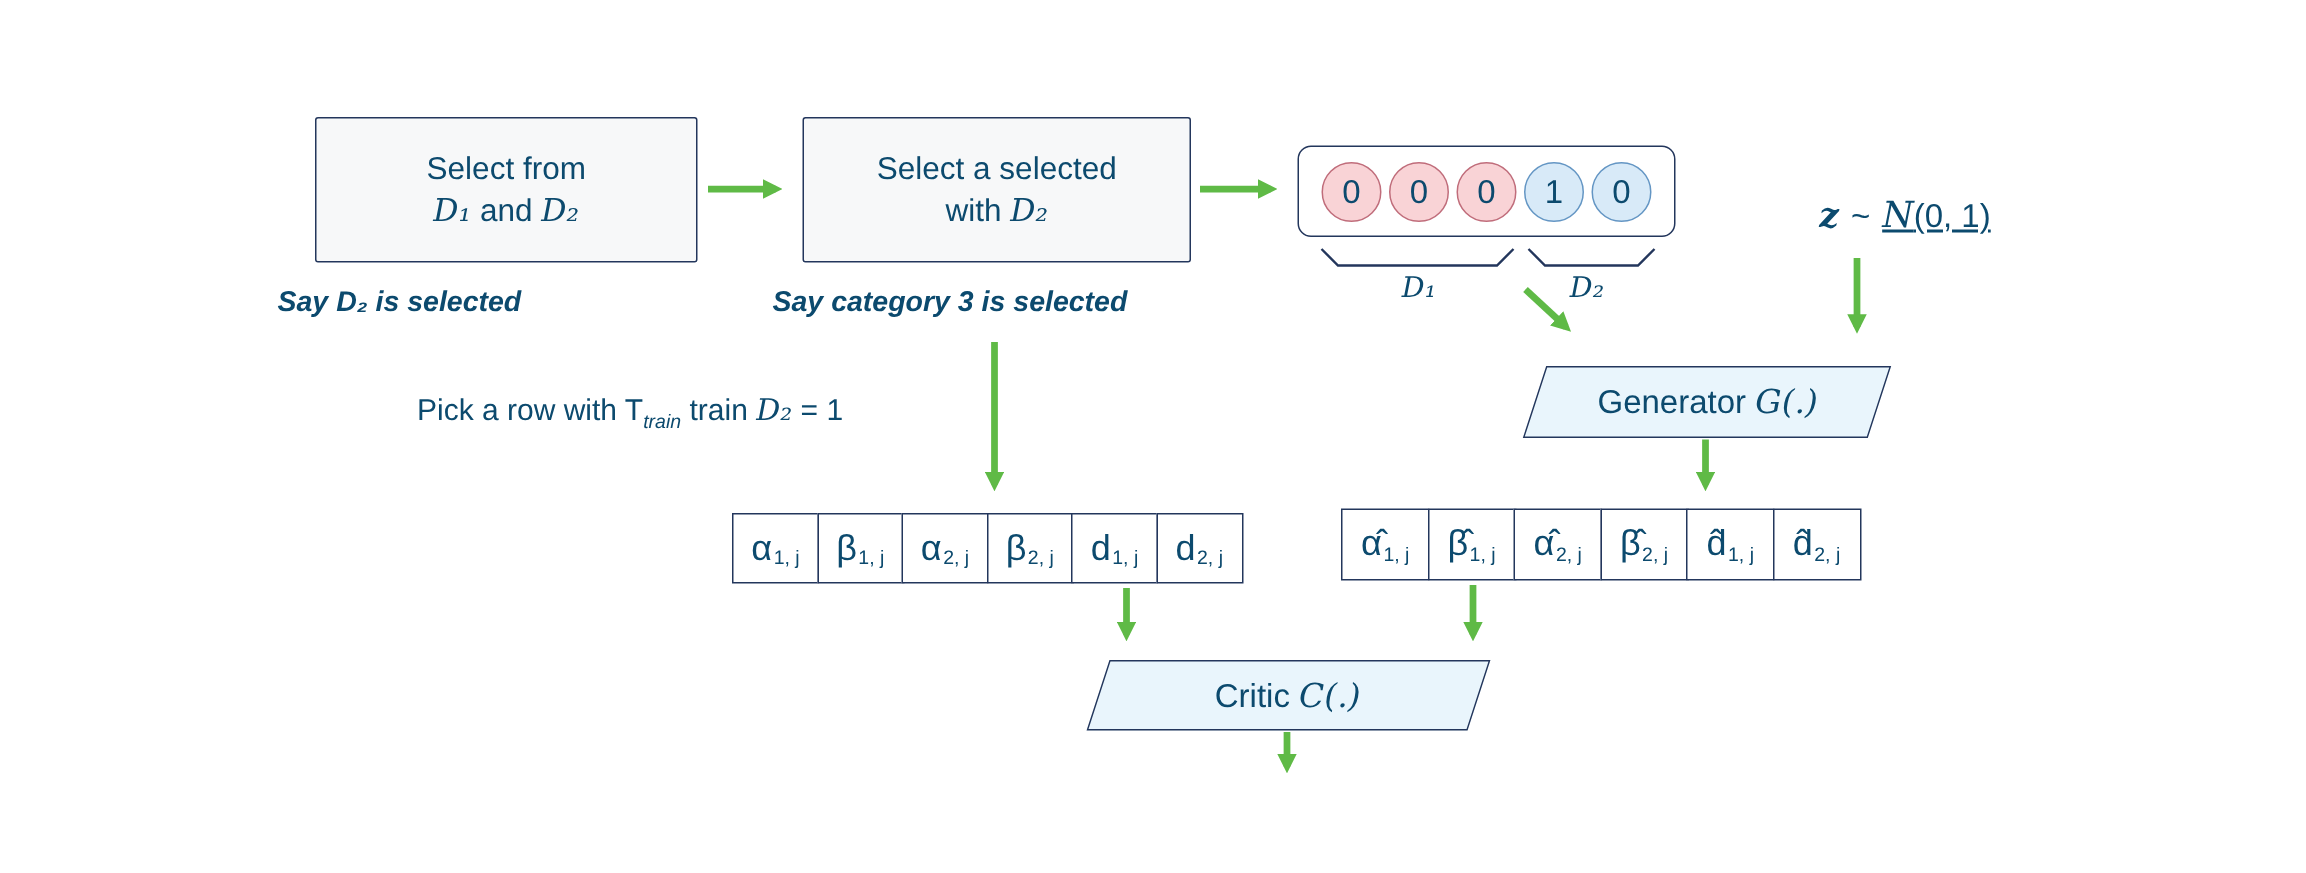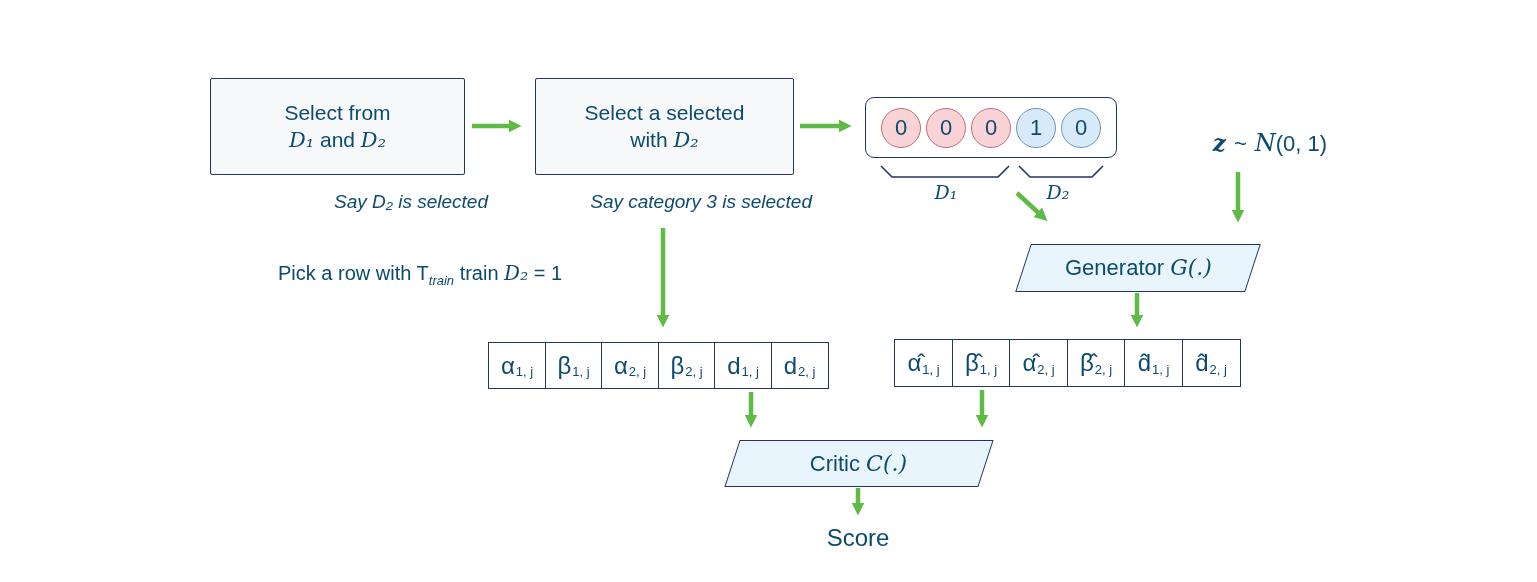--- a/index.html
+++ b/index.html
@@ -11,21 +11,21 @@
   .overlay { position: absolute; left: 0; top: 0; pointer-events: none; }
 
   .box {
     position: absolute; background: #f7f8f9; border: 1.5px solid #23365c;
     display: flex; flex-direction: column; align-items: center; justify-content: center;
     font-size: 21px; line-height: 1.3; border-radius: 2px; text-align: center;
   }
   #box1 { left: 190px; top: 78px; width: 253px; height: 95px; }
   #box2 { left: 515px; top: 78px; width: 257px; height: 95px; }
 
-  .caption { position: absolute; font-style: italic; font-weight: normal; font-size: 19px; text-align: right; }
+  .caption { position: absolute; font-style: italic; font-weight: bold; font-size: 19px; text-align: left; }
   #cap1 { left: 165px; top: 191px; width: 303px; }
   #cap2 { left: 495px; top: 191px; width: 297px; }
 
   .mvar { font-style: italic; font-family: "DejaVu Serif", "Liberation Serif", serif; }
 
   .condvec {
     position: absolute; left: 845px; top: 97px; width: 252px; height: 61px;
     border: 1.5px solid #23365c; border-radius: 9px; background: #ffffff;
     display: flex; align-items: center; justify-content: center; gap: 5px; box-sizing: border-box;
   }
@@ -39,21 +39,21 @@
   .group-label { position: absolute; font-size: 19px; text-align: center; width: 60px; }
   #g1 { left: 896px; top: 181px; }
   #g2 { left: 1008px; top: 181px; }
 
   .noise {
     position: absolute; left: 1140px; top: 129px; width: 220px;
     display: flex; justify-content: center; align-items: baseline; gap: 8px; font-size: 22px;
   }
   .noise .z { font-size: 23px; font-weight: bold; }
   .noise .dist { font-size: 24px; }
-  .noise .dist-group { white-space: nowrap; }
+  .noise .dist-group { white-space: nowrap; text-decoration: underline; }
 
   .para {
     position: absolute; background: #e9f5fc; border: 1.5px solid #23365c;
     transform: skewX(-18deg); display: flex; align-items: center; justify-content: center;
   }
   #generator { left: 1003px; top: 244px; width: 228px; height: 46px; }
   #critic   { left: 712px;  top: 440px; width: 252px; height: 45px; }
   .para .inner { transform: skewX(18deg); font-size: 22px; white-space: nowrap; }
 
   .row { position: absolute; display: flex; }
@@ -196,15 +196,14 @@
         <span class="sub">2, j</span>
       </div>
   </div>
 
   <div class="para" id="critic">
     <div class="inner">
       <span>Critic </span><span class="mvar">C</span><span class="mvar">(.)</span>
     </div>
   </div>
 
-  <div class="score">Score</div>
 
 </div>
 
 </body></html>

